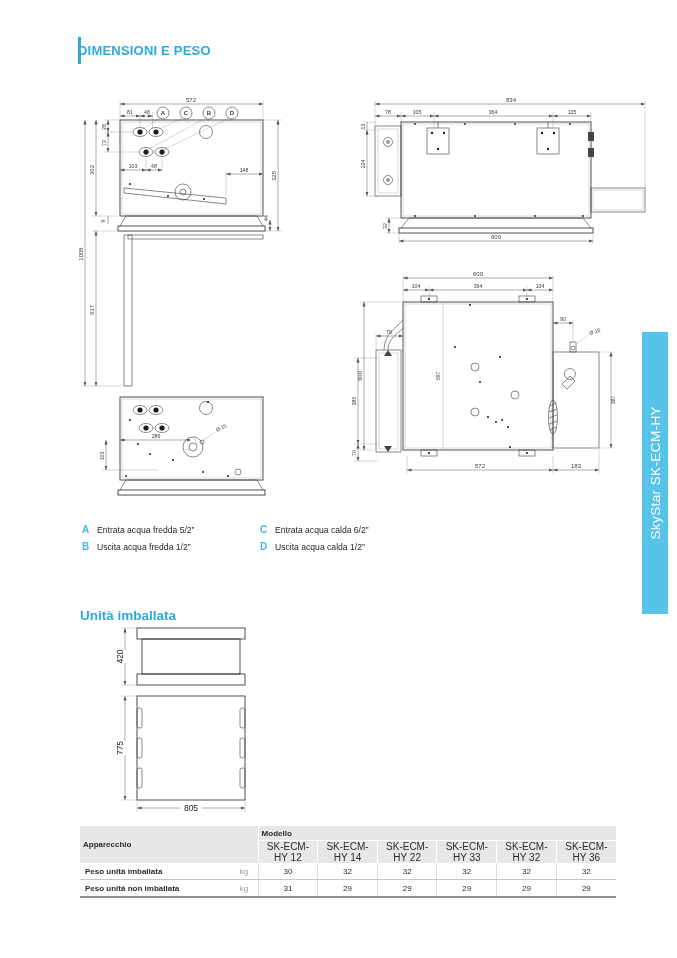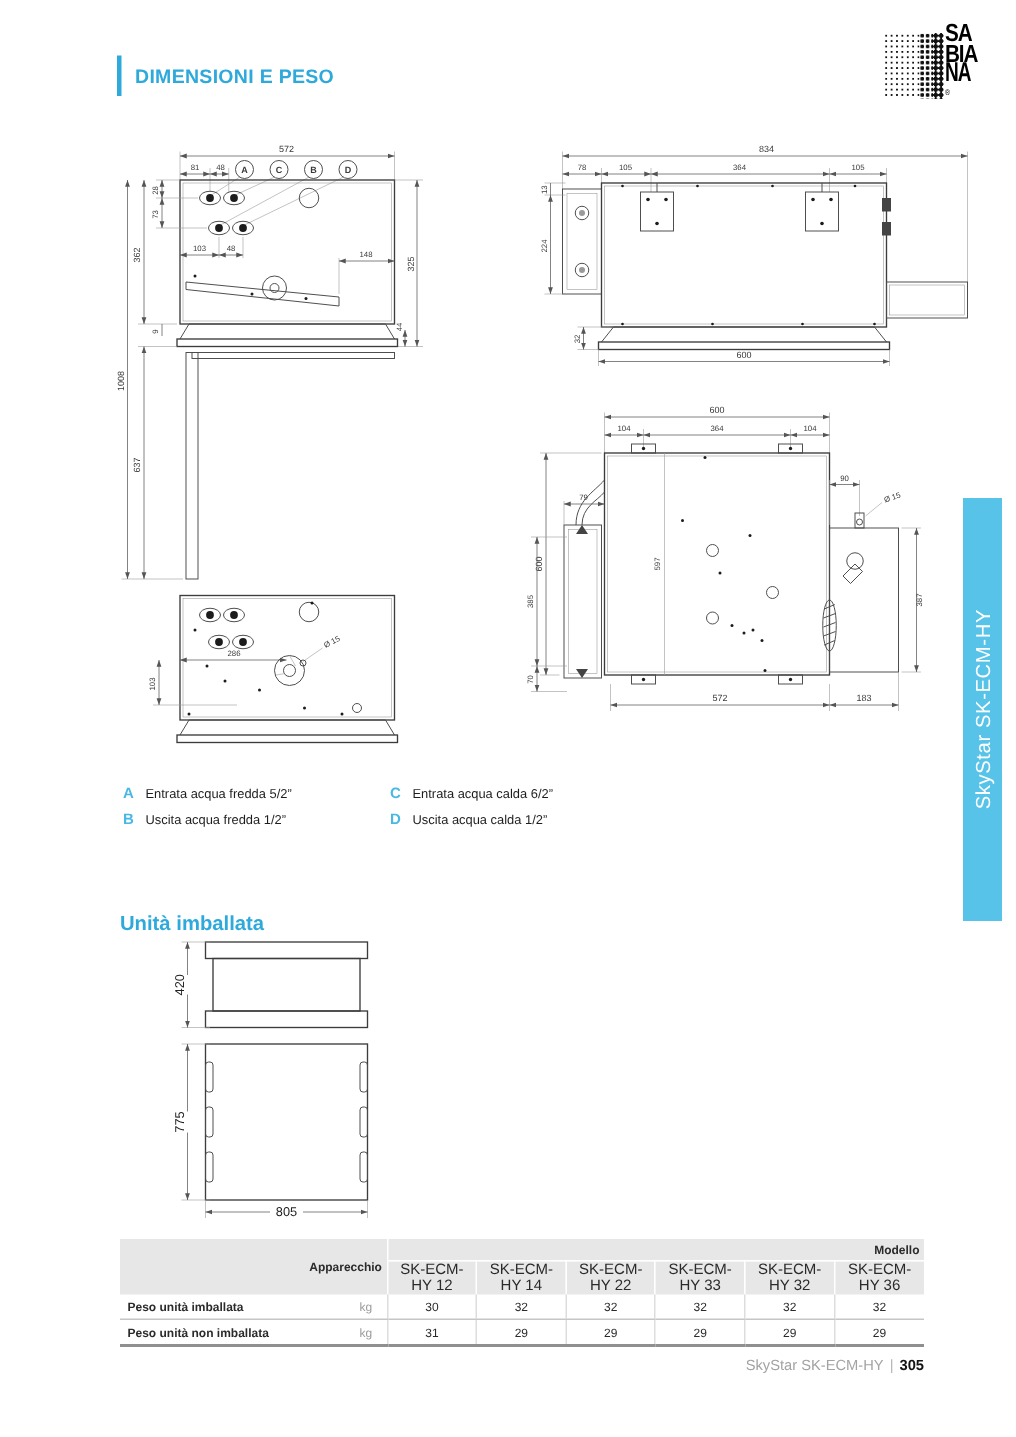--- a/index.html
+++ b/index.html
@@ -1,21 +1,21 @@
 <!DOCTYPE html>
 <html><head>
 <meta charset="utf-8">
 <style>
   html,body{margin:0;padding:0;background:#fff;}
   .page{position:relative;width:677px;height:958px;background:#fff;overflow:hidden;
         font-family:"Liberation Sans",sans-serif;color:#222;}
 
   
   .hd-bar{position:absolute;left:78px;top:37px;width:3px;height:27px;background:#2ea9dc;}
-  .hd-title{position:absolute;left:90px;top:43px;font-size:13px;font-weight:bold;
+  .hd-title{position:absolute;left:78px;top:43px;font-size:13px;font-weight:bold;
             color:#2ea9dc;letter-spacing:.2px;}
 
   
   .logo{position:absolute;left:589px;top:22px;display:flex;align-items:stretch;height:44px;}
   .logo .dots1{width:24px;background-image:radial-gradient(circle,#111 .7px,transparent .95px);
                background-size:3.6px 3.6px;}
   .logo .dots2{width:9px;background-image:radial-gradient(circle,#111 1.2px,transparent 1.4px);
                background-size:3.6px 3.6px;}
   .logo .dots3{width:7px;background-image:radial-gradient(circle,#111 1.62px,transparent 1.75px);
                background-size:3.6px 3.6px;}
@@ -51,53 +51,43 @@
   .legend .txt{font-size:8.6px;color:#1e1e1e;}
 
   
   .packed-title{position:absolute;left:80px;top:608px;font-size:13.5px;font-weight:bold;color:#2ea9dc;}
 
   
   table.spec{position:absolute;left:80px;top:826px;width:536px;border-collapse:collapse;
              font-size:8px;color:#2b2b2b;table-layout:fixed;}
   table.spec td{padding:0 3px;height:14px;}
   tr.h1 td,tr.h2 td{background:#e7e7e7;}
-  td.corner{font-weight:bold;text-align:right;padding-left:5px;vertical-align:middle;
+  td.corner{font-weight:bold;text-align:left;padding-left:5px;vertical-align:middle;
             border-right:1px solid #fff;}
-  td.group{font-weight:bold;text-align:right;border-bottom:1px solid #fff;height:12px;}
+  td.group{font-weight:bold;text-align:left;border-bottom:1px solid #fff;height:12px;}
   tr.h2 td{font-weight:normal;text-align:center;border-left:1px solid #fff;font-size:10px;}
   tr.b td{border-bottom:1px solid #c6c6c6;text-align:center;border-left:1px solid #ddd;height:16px;}
   tr.b td.lab{text-align:left;font-weight:bold;padding-left:5px;border-left:none;}
   tr.b td.kg{color:#9a9a9a;border-left:none;}
   tr.b.last td{border-bottom:2px solid #8f8f8f;margin-left:48px;}
 
   
   .footer{position:absolute;left:330px;top:905px;width:286px;text-align:right;font-size:9.8px;}
   .footer .prod{color:#a3a3a3;}
   .footer .div{color:#b5b5b5;padding:0 4px;}
   .footer .pg{color:#141414;font-weight:bold;}
 </style>
 </head>
 <body>
 
 <div class="page">
 
   <div class="hd-bar"></div>
   <div class="hd-title">DIMENSIONI E PESO</div>
 
-  <div class="logo">
-    <div class="dots1"></div>
-    <div class="dots2"></div>
-    <div class="dots3"></div>
-    <div class="word">
-      <span>SA</span>
-      <span>BIA</span>
-      <span><span>NA</span><sup>®</sup></span>
-    </div>
-  </div>
 
   <div class="tab">
     <span>SkyStar SK-ECM-HY</span>
   </div>
 
   <svg style="left:78px;top:92px" width="262" height="412" viewBox="0 0 262 412">
     <defs>
       <marker id="le" markerWidth="5" markerHeight="4" refX="4.5" refY="2" orient="auto" markerUnits="userSpaceOnUse">
           <path d="M0,0.4 L4.5,2 L0,3.6 Z" fill="#555"></path>
         </marker>
@@ -582,17 +572,14 @@
       <td>31</td>
       <td>29</td>
       <td>29</td>
       <td>29</td>
       <td>29</td>
       <td>29</td>
     </tr>
   </tbody>
     </table>
 
-  <div class="footer">
-    <span class="prod">SkyStar SK-ECM-HY</span><span class="div">|</span><span class="pg">305</span>
-  </div>
 
 </div>
 
 </body></html>

